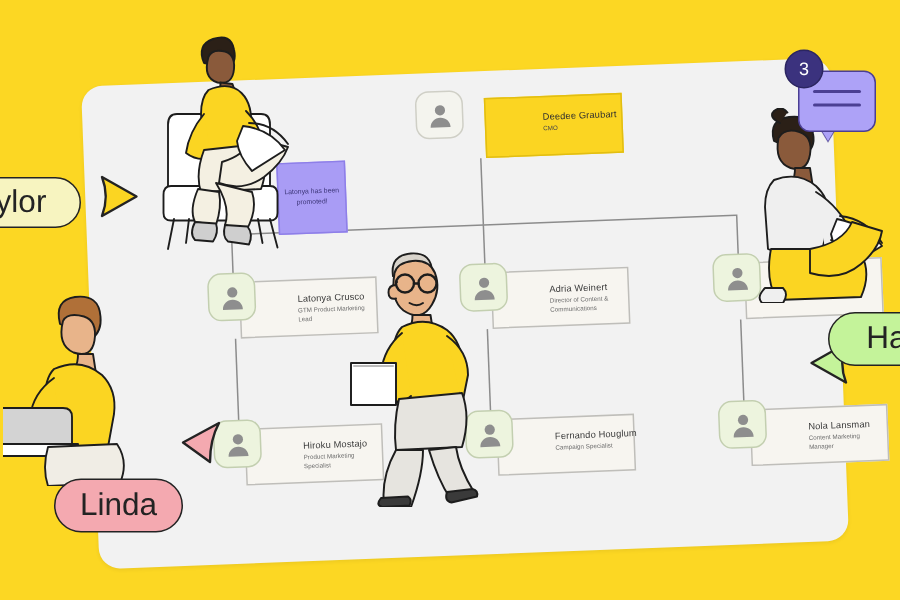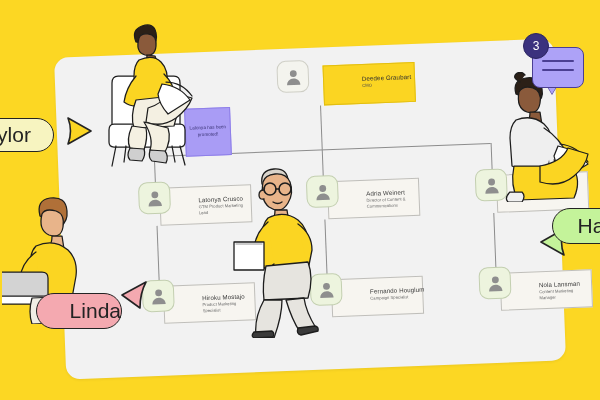--- a/index.html
+++ b/index.html
@@ -252,21 +252,21 @@
   <svg class="curs" style="left:64px;top:115px;" width="30" height="32" viewBox="0 0 30 32">
     <path d="M4 3 L27 16 L4 29 Q9 16 4 3 z" fill="#FBD522" stroke="#232323" stroke-width="1.6" stroke-linejoin="round"></path>
   </svg>
   <div class="pill taylor" style="left:-26px;top:118px;width:80px;height:34px;">
     <span>ylor</span>
   </div>
 
   <svg class="curs" style="left:116px;top:278px;" width="34" height="34" viewBox="0 0 34 34">
     <path d="M30 4 L6 17 L24 30 Q24 15 30 4 z" fill="#F4A9B0" stroke="#232323" stroke-width="1.6" stroke-linejoin="round"></path>
   </svg>
-  <div class="pill linda" style="left:36px;top:293px;width:86px;height:36px;justify-content:flex-end;">
+  <div class="pill linda" style="left:36px;top:319px;width:86px;height:36px;">
     <span>Linda</span>
   </div>
 
   <svg class="curs" style="left:538px;top:226px;" width="30" height="32" viewBox="0 0 30 32">
     <path d="M26 3 L3 16 L26 29 Q21 16 26 3 z" fill="#C4F39A" stroke="#232323" stroke-width="1.6" stroke-linejoin="round"></path>
   </svg>
   <div class="pill ha" style="left:552px;top:208px;width:78px;height:36px;">
     <span>Ha</span>
   </div>
 

